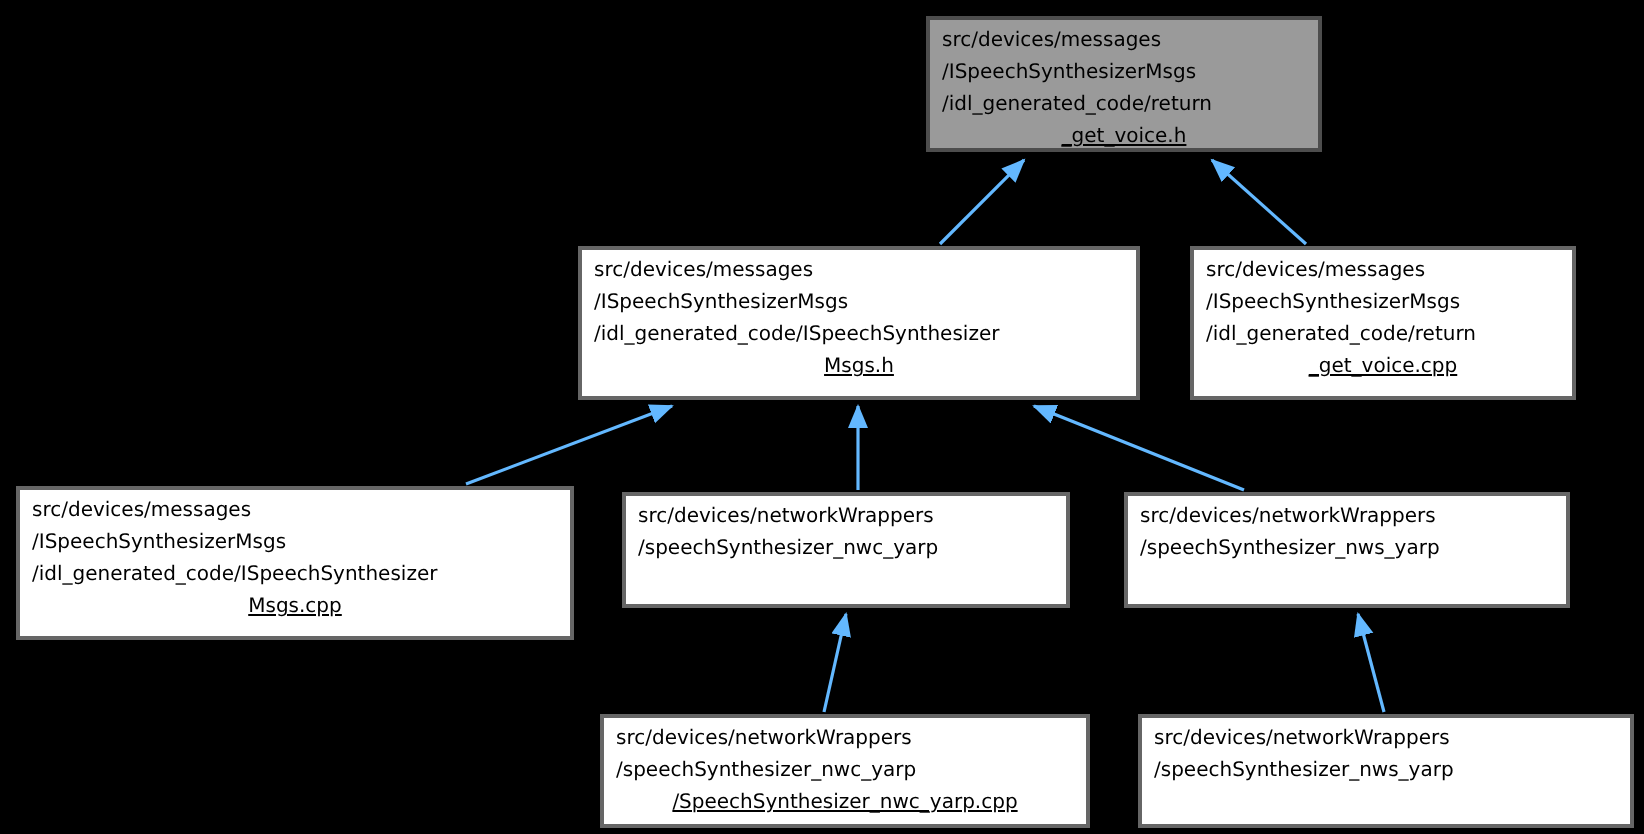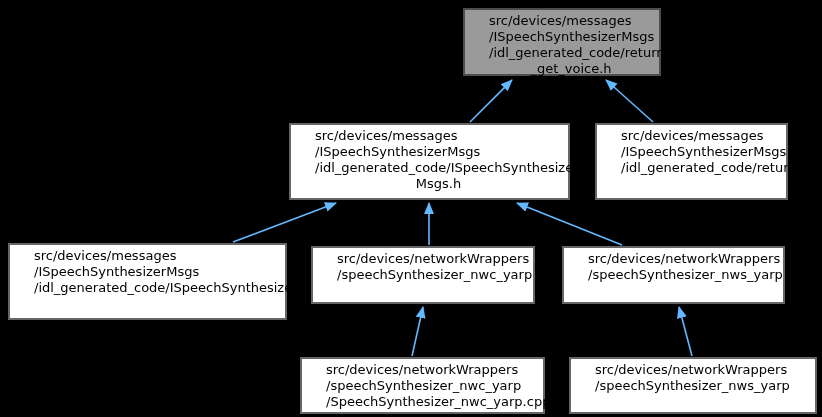--- a/index.html
+++ b/index.html
@@ -17,28 +17,28 @@
     position: absolute; left: 0; top: 0;
     width: 822px; height: 417px;
     pointer-events: none;
   }
   .node {
     position: absolute;
     box-sizing: border-box;
     background: #fff;
     border: 2px solid #666;
     color: #000;
-    font-size: 13px;
+    font-size: 10px;
     line-height: 16px;
-    padding: 3px 6px 2px 24px;
+    padding: 3px 6px 2px 6px;
     white-space: nowrap;
     cursor: pointer;
   }
   .node .ln { display: block; text-align: left; }
-  .node .ln.last { text-align: center; }
+  .node .ln.last { text-align: center; text-decoration: underline; }
   .edge { stroke-width: 1.6px; fill: none; }
 </style>
 </head>
 <body style="background: rgb(0, 0, 0);">
 
 <div id="graph">
 
   <svg id="edge-layer" width="822" height="417" viewBox="0 0 822 417">
     <defs>
       <marker id="arrowhead" markerUnits="userSpaceOnUse" markerWidth="13" markerHeight="11" refX="11" refY="5" orient="auto">
@@ -65,26 +65,28 @@
     <span class="ln">src/devices/messages</span>
     <span class="ln">/ISpeechSynthesizerMsgs</span>
     <span class="ln">/idl_generated_code/ISpeechSynthesizer</span>
     <span class="ln last">Msgs.h</span>
   </div>
 
   <div class="node" style="left: 595px; top: 123px; width: 193px; height: 77px; background: rgb(255, 255, 255); border-color: rgb(102, 102, 102); color: rgb(0, 0, 0);">
     <span class="ln">src/devices/messages</span>
     <span class="ln">/ISpeechSynthesizerMsgs</span>
     <span class="ln">/idl_generated_code/return</span>
+    <span class="ln last">_get_voice.cpp</span>
   </div>
 
   <div class="node" style="left: 8px; top: 243px; width: 279px; height: 77px; background: rgb(255, 255, 255); border-color: rgb(102, 102, 102); color: rgb(0, 0, 0);">
     <span class="ln">src/devices/messages</span>
     <span class="ln">/ISpeechSynthesizerMsgs</span>
     <span class="ln">/idl_generated_code/ISpeechSynthesizer</span>
+    <span class="ln last">Msgs.cpp</span>
   </div>
 
   <div class="node" style="left: 311px; top: 246px; width: 224px; height: 58px; background: rgb(255, 255, 255); border-color: rgb(102, 102, 102); color: rgb(0, 0, 0);">
     <span class="ln">src/devices/networkWrappers</span>
     <span class="ln">/speechSynthesizer_nwc_yarp</span>
   </div>
 
   <div class="node" style="left: 562px; top: 246px; width: 223px; height: 58px; background: rgb(255, 255, 255); border-color: rgb(102, 102, 102); color: rgb(0, 0, 0);">
     <span class="ln">src/devices/networkWrappers</span>
     <span class="ln">/speechSynthesizer_nws_yarp</span>

